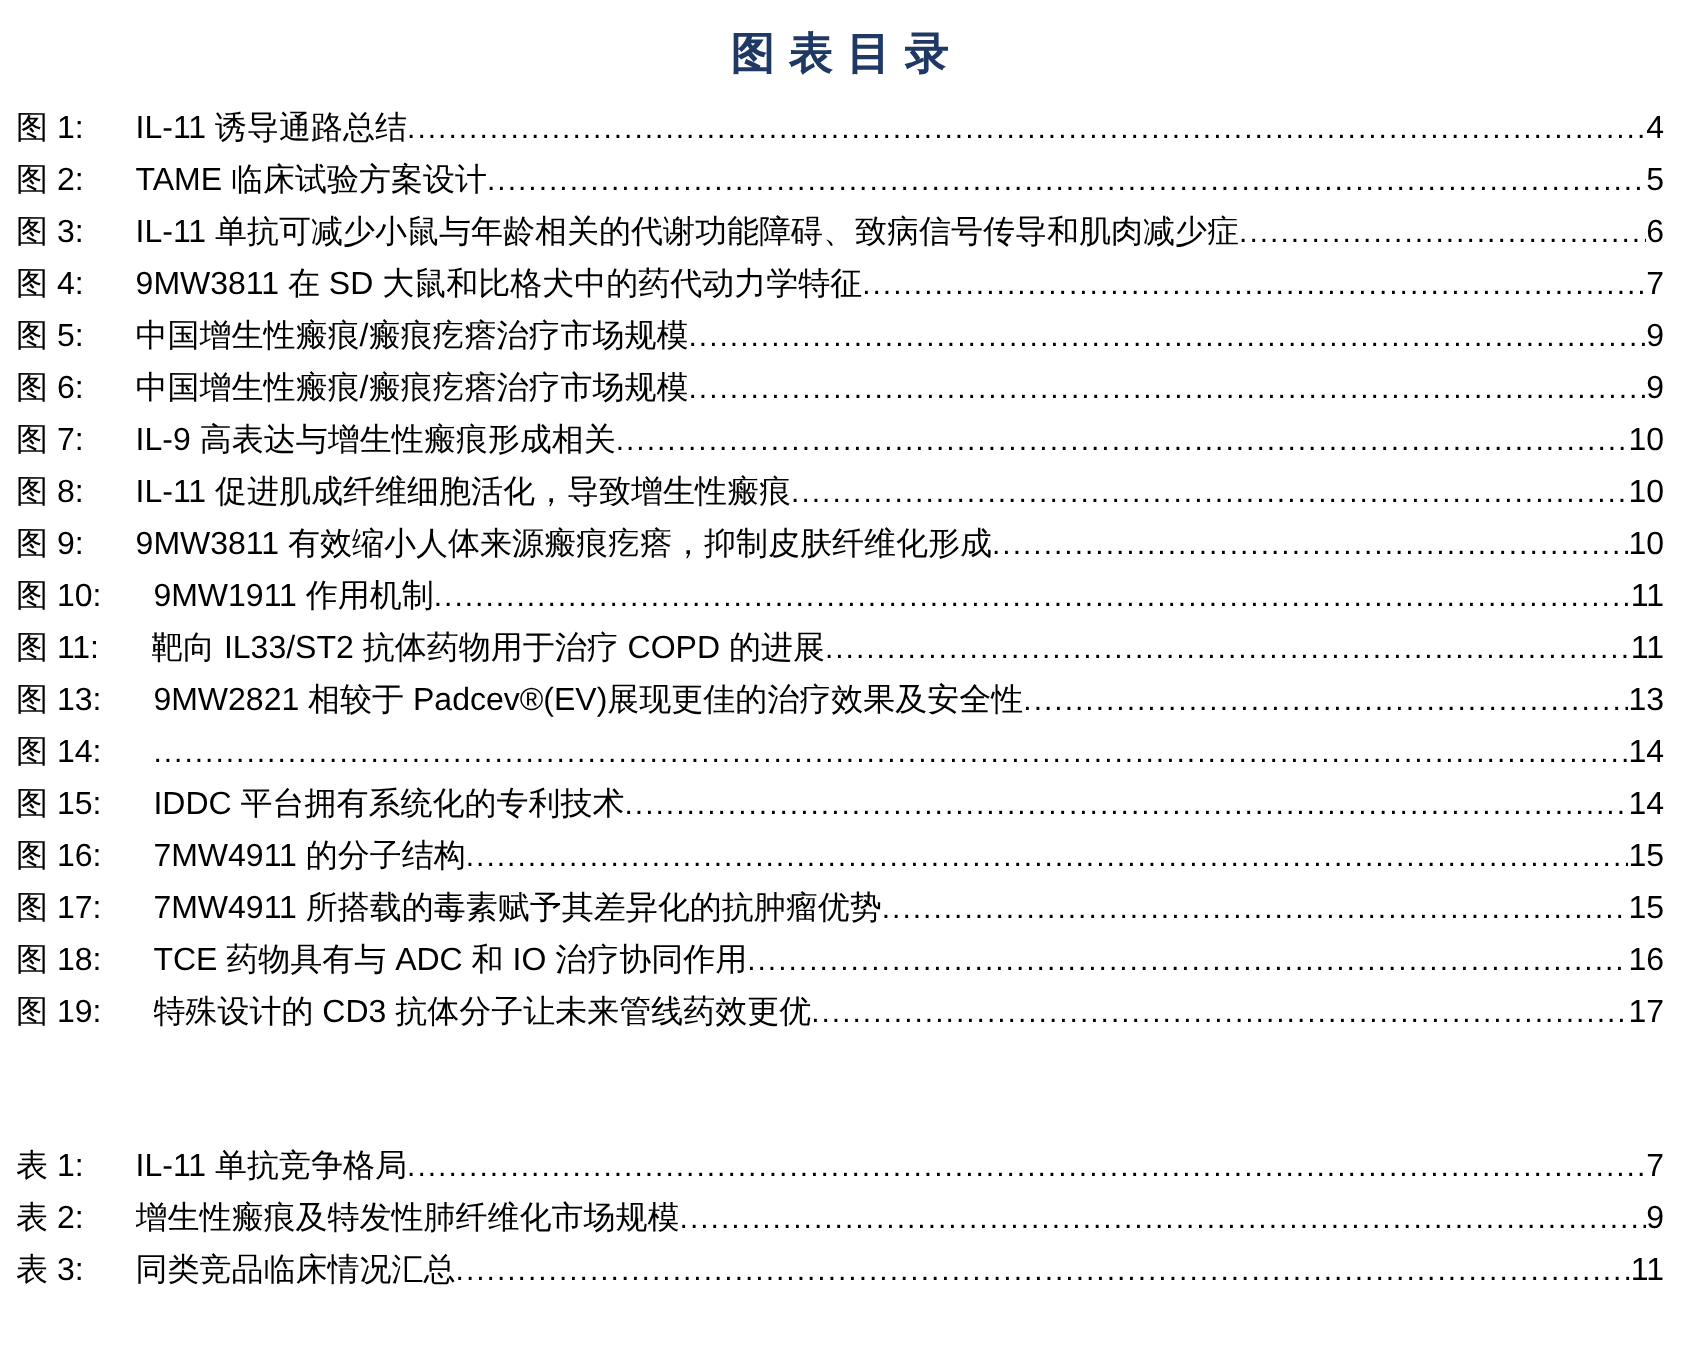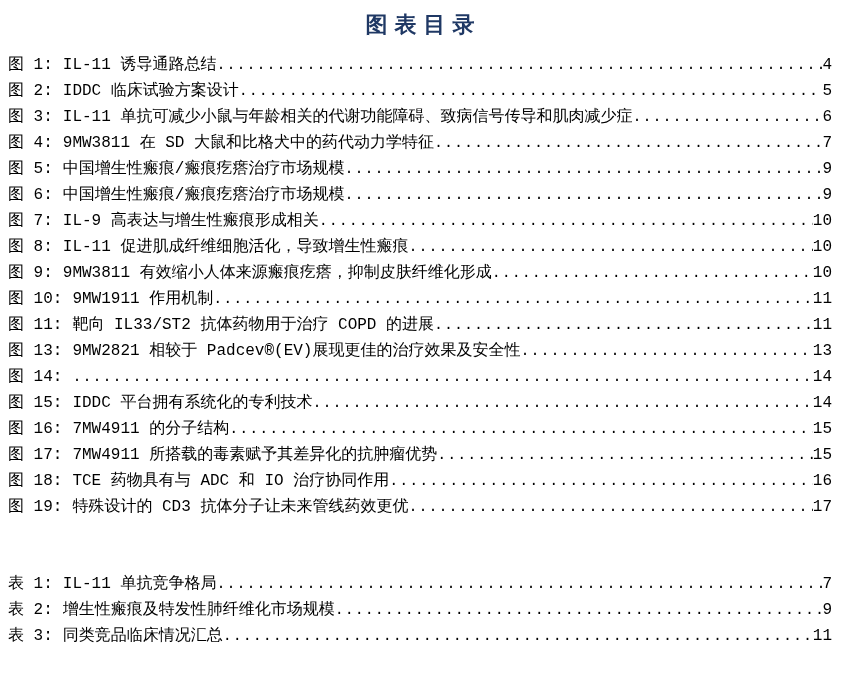--- a/index.html
+++ b/index.html
@@ -6,21 +6,21 @@
     margin: 0;
     padding: 0;
     background: #ffffff;
   }
   .page {
     position: relative;
     width: 846px;
     height: 680px;
     box-sizing: border-box;
     background: #ffffff;
-    font-family: Liberation Mono, monospace;
+    font-family: Liberation Sans, sans-serif;
     color: #000000;
     overflow: hidden;
     padding: 12px 14px 0 8px;
   }
   h1.doc-title {
     margin: 0 0 10px 0;
     font-size: 22px;
     line-height: 30px;
     font-weight: bold;
     text-align: center;
@@ -31,21 +31,21 @@
   .toc-list { }
   .entry {
     display: flex;
     align-items: baseline;
     line-height: 26px;
     font-size: 16px;
     white-space: nowrap;
   }
   .entry .lbl {
     flex: 0 0 auto;
-    margin-right: 10px;
+    margin-right: 26px;
   }
   .entry .ttl {
     flex: 0 1 auto;
     overflow: hidden;
   }
   .entry .dots {
     flex: 1 1 12px;
     min-width: 12px;
     overflow: hidden;
     height: 26px;
@@ -71,21 +71,21 @@
   <h1 class="doc-title">图表目录</h1>
   <div class="toc-list figures-section" id="figures-list">
       <div class="entry">
         <span class="lbl">图 1:</span>
         <span class="ttl">IL-11 诱导通路总结</span>
         <span class="dots"></span>
         <span class="pg">4</span>
       </div>
       <div class="entry">
         <span class="lbl">图 2:</span>
-        <span class="ttl">IDDC 临床试验方案设计</span>
+        <span class="ttl">TAME 临床试验方案设计</span>
         <span class="dots"></span>
         <span class="pg">5</span>
       </div>
       <div class="entry">
         <span class="lbl">图 3:</span>
         <span class="ttl">IL-11 单抗可减少小鼠与年龄相关的代谢功能障碍、致病信号传导和肌肉减少症</span>
         <span class="dots"></span>
         <span class="pg">6</span>
       </div>
       <div class="entry">

